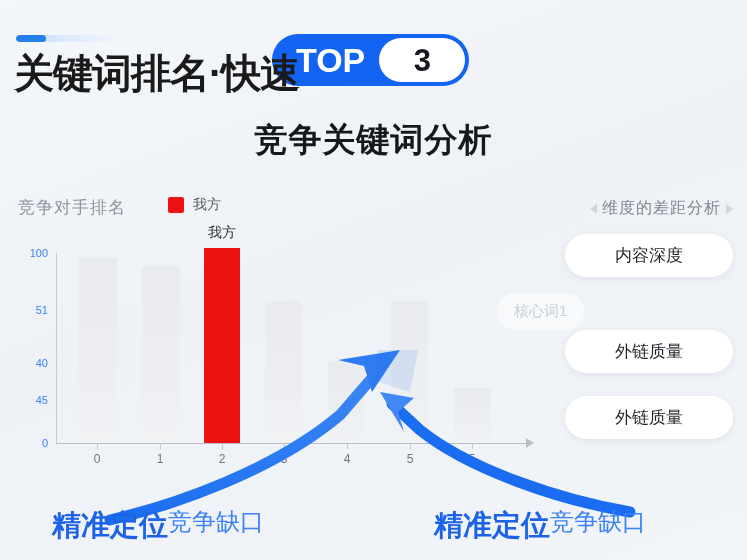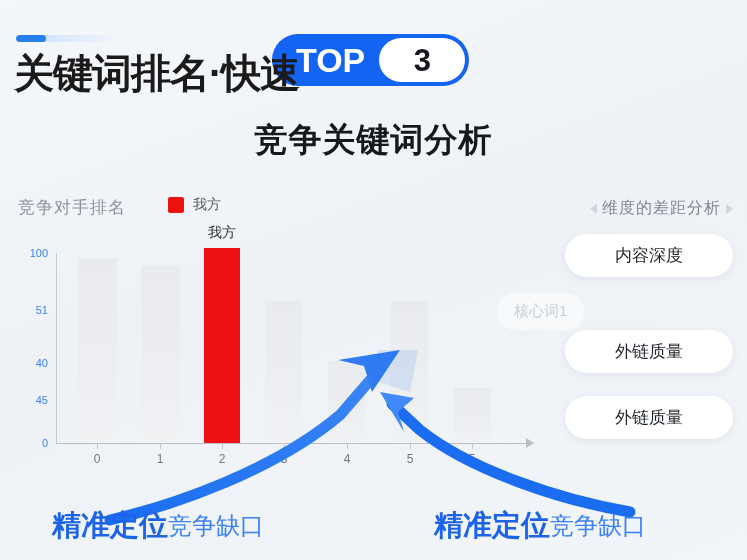--- a/index.html
+++ b/index.html
@@ -90,21 +90,21 @@
              font-size:17px; color:#1d2328; }
   .dim-pill.p0{ top:234px; }
   .dim-pill.p1{ top:330px; }
   .dim-pill.p2{ top:396px; }
 
   
   .arrows{ position:absolute; left:0; top:0; width:747px; height:560px;
            pointer-events:none; }
 
   
-  .caption{ position:absolute; bottom:14px; display:flex; align-items:center; }
+  .caption{ position:absolute; bottom:14px; display:flex; align-items:flex-start; }
   .caption.left{ left:52px; }
   .caption.right{ left:434px; }
   .caption-strong{ font-size:29px; font-weight:bold; color:#1d63e8; letter-spacing:0px; }
   .caption-weak{ font-size:24px; color:#3b82f6; letter-spacing:0px; }
 </style>
 </head>
 <body>
 
 <div class="progress">
   <div class="progress-fill"></div>

